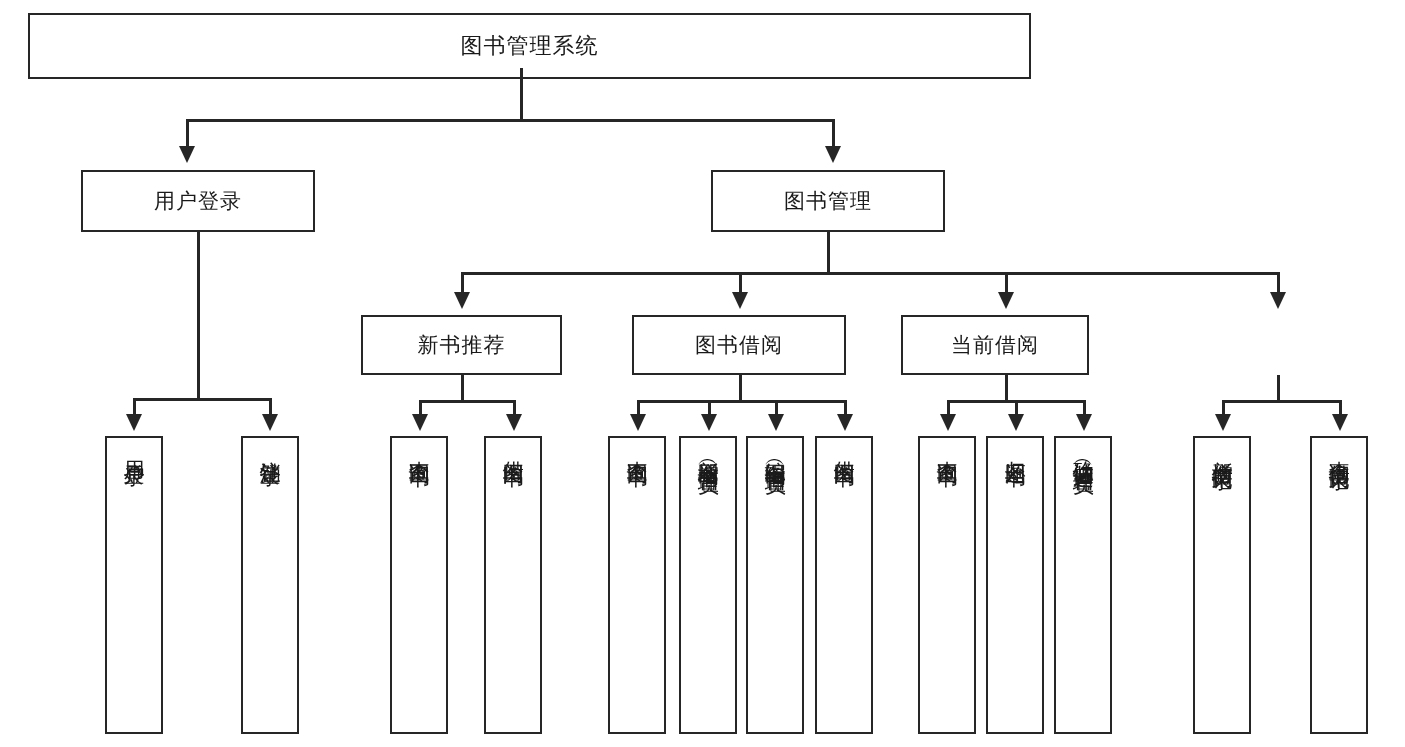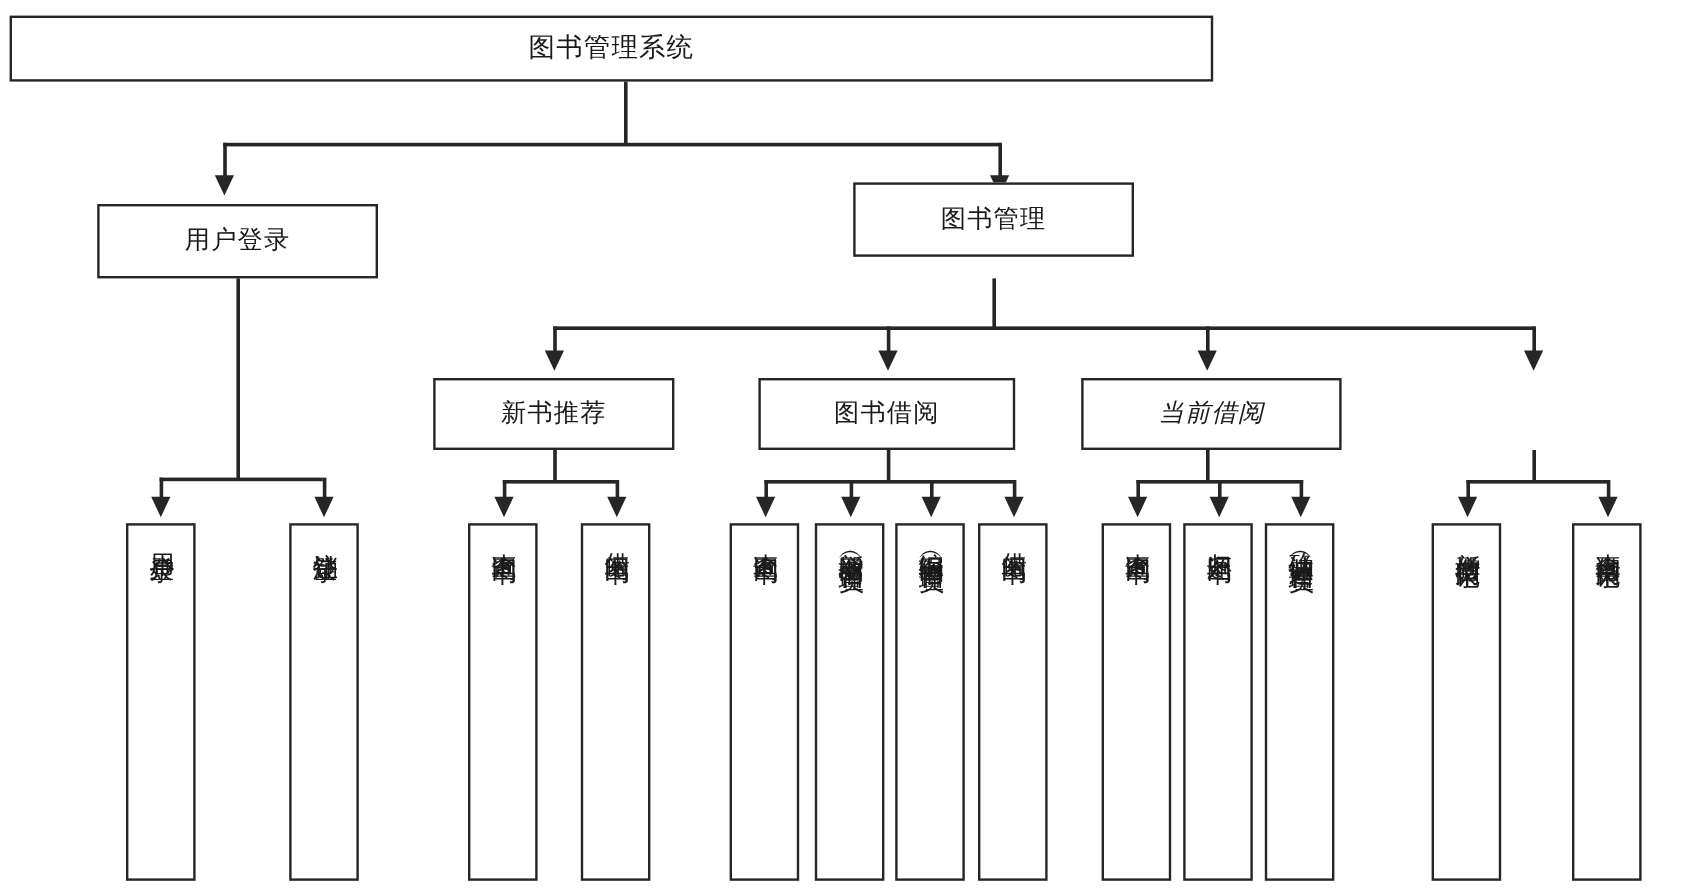--- a/index.html
+++ b/index.html
@@ -74,38 +74,38 @@
     letter-spacing: 0.5px;
     white-space: nowrap;
     pointer-events: none;
   }
 </style>
 </head>
 <body>
 
 <div id="canvas">
 
-  <div class="node h root" style="left:8px; top:13px; width:1003px; height:55px;">
+  <div class="node h root" style="left:28px; top:13px; width:1003px; height:66px;">
     <span>图书管理系统</span>
   </div>
 
   <div class="ln v" style="left:520px; top:68px; height:52px;"></div>
 
   <div class="ln h" style="left:186px; top:119px; width:648px;"></div>
 
   <div class="ln v" style="left:186px; top:119px; height:29px;"></div>
   <div class="arrow" style="left:179px; top:146px;"></div>
   <div class="ln v" style="left:832px; top:119px; height:29px;"></div>
   <div class="arrow" style="left:825px; top:146px;"></div>
 
   <div class="node h" style="left:81px; top:170px; width:234px; height:62px;">
     <span>用户登录</span>
   </div>
 
-  <div class="node h" style="left:711px; top:152px; width:234px; height:62px;">
+  <div class="node h" style="left:711px; top:170px; width:234px; height:62px;">
     <span>图书管理</span>
   </div>
 
   <div class="ln v" style="left:197px; top:232px; height:168px;"></div>
   <div class="ln h" style="left:133px; top:398px; width:136px;"></div>
   <div class="ln v" style="left:133px; top:398px; height:18px;"></div>
   <div class="arrow" style="left:126px; top:414px;"></div>
   <div class="ln v" style="left:269px; top:398px; height:18px;"></div>
   <div class="arrow" style="left:262px; top:414px;"></div>
 
@@ -119,21 +119,21 @@
   <div class="arrow" style="left:998px; top:292px;"></div>
   <div class="ln v" style="left:1277px; top:272px; height:22px;"></div>
   <div class="arrow" style="left:1270px; top:292px;"></div>
 
   <div class="node h" style="left:361px; top:315px; width:201px; height:60px;">
     <span>新书推荐</span>
   </div>
   <div class="node h" style="left:632px; top:315px; width:214px; height:60px;">
     <span>图书借阅</span>
   </div>
-  <div class="node h" style="left:901px; top:315px; width:217px; height:60px;font-style:italic;">
+  <div class="node h" style="left:901px; top:315px; width:188px; height:60px;">
     <span>当前借阅</span>
   </div>
 
   <div class="ln v" style="left:461px; top:375px; height:27px;"></div>
   <div class="ln h" style="left:419px; top:400px; width:96px;"></div>
   <div class="ln v" style="left:419px; top:400px; height:16px;"></div>
   <div class="arrow" style="left:412px; top:414px;"></div>
   <div class="ln v" style="left:513px; top:400px; height:16px;"></div>
   <div class="arrow" style="left:506px; top:414px;"></div>
 

